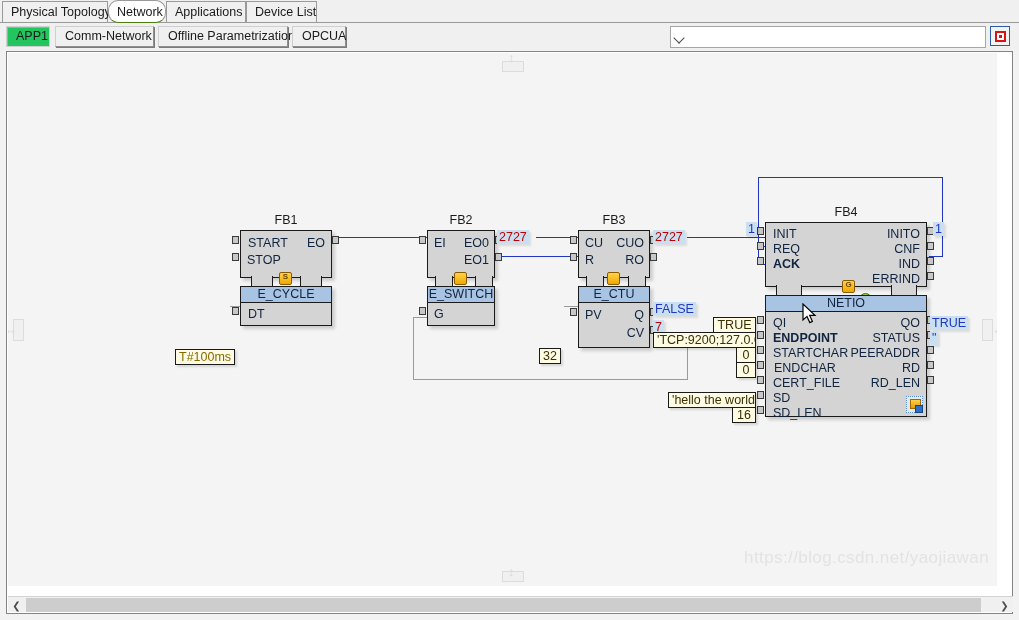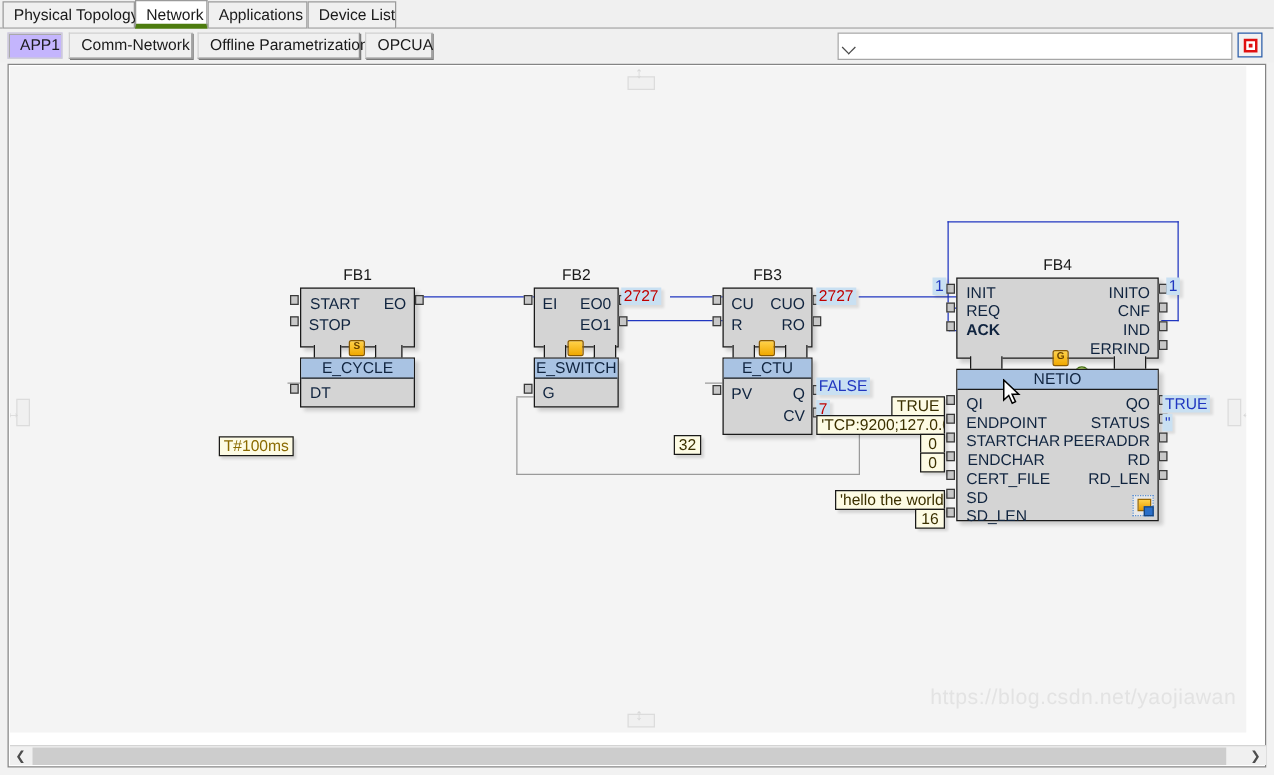--- a/index.html
+++ b/index.html
@@ -32,25 +32,26 @@
     font-size: 12.5px;
     background: #f0f0f0;
     border: 1px solid #9a9a9a;
     border-bottom: 1px solid #9a9a9a;
     color: #1a1a1a;
     white-space: nowrap;
     cursor: default;
   }
   .tab.active {
     background: #ffffff;
-    border-bottom: 4px solid #4d7c0f;
+    border-bottom: 1px solid #4d7c0f;
     z-index: 3;
     top: 0px;
     height: 23px;
     line-height: 22px;
+    border-radius: 10px;
   }
 
   
   .toolbar {
     position: absolute; left: 0; top: 23px;
     width: 1019px; height: 27px;
     background: #f0f0f0;
   }
   .tbtn {
     position: absolute; top: 3px; height: 21px;
@@ -60,21 +61,21 @@
     background: #f0f0f0;
     border: 1px solid #8f8f8f;
     border-top-color:#cfcfcf;
     border-left-color:#cfcfcf;
     box-shadow: 1px 1px 0 #7b7b7b;
     color: #1a1a1a;
     white-space: nowrap;
     cursor: default;
   }
   .tbtn.pressed {
-    background: #c4b5fd;
+    background: #22c55e;
     border: 1px solid #cfcfcf;
     box-shadow: inset 1px 1px 0 #a9a9a9;
   }
   .combo {
     position: absolute; top: 3px; height: 22px;
     background: #ffffff;
     border: 1px solid #a6a6a6;
     display: flex; align-items: center;
   }
   .combo .ph {
@@ -466,21 +467,21 @@
         <div class="stub" style="left:162px;top:50px;"></div>
 
         <div class="icon16 ic-orange" data-ch="G" style="left:77px;top:58px;"></div>
         <div class="icon16 ic-green" style="left:94px;top:58px;"></div>
         <div class="notch" style="left:11px;top:63px;width:26px;height:12px;"></div>
         <div class="notch" style="left:126px;top:63px;width:26px;height:12px;"></div>
 
         <div class="body lower" style="left:0;top:73px;width:162px;height:122px;">
           <div class="titlebar">NETIO</div>
           <div class="pin" style="left:7px;top:20px;">QI</div>
-          <div class="pin" style="left:7px;top:35px;">ENDPOINT</div>
+          <div class="pin" style="left:7px;top:35px;font-weight:bold;">ENDPOINT</div>
           <div class="pin" style="left:7px;top:50px;">STARTCHAR</div>
           <div class="pin" style="left:8px;top:65px;">ENDCHAR</div>
           <div class="pin" style="left:7px;top:80px;">CERT_FILE</div>
           <div class="pin" style="left:7px;top:95px;">SD</div>
           <div class="pin" style="left:7px;top:110px;">SD_LEN</div>
           <div class="pin r" style="right:6px;top:20px;">QO</div>
           <div class="pin r" style="right:6px;top:35px;">STATUS</div>
           <div class="pin r" style="right:6px;top:50px;">PEERADDR</div>
           <div class="pin r" style="right:6px;top:65px;">RD</div>
           <div class="pin r" style="right:6px;top:80px;">RD_LEN</div>

